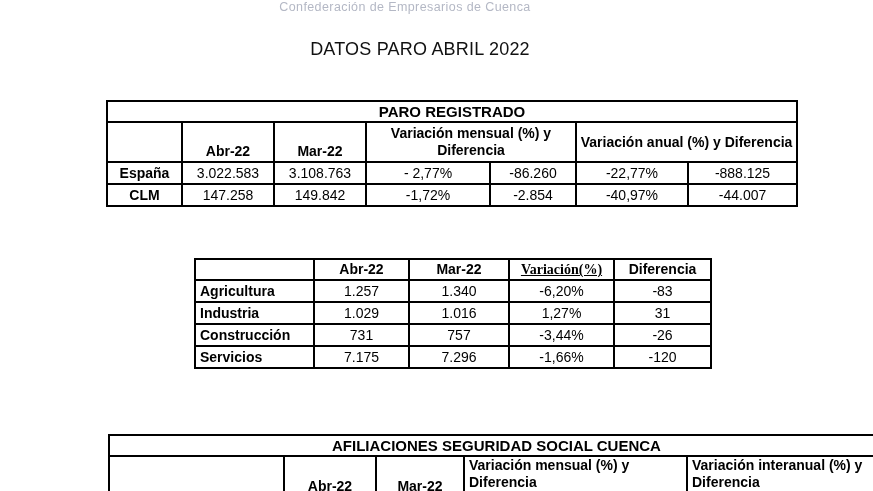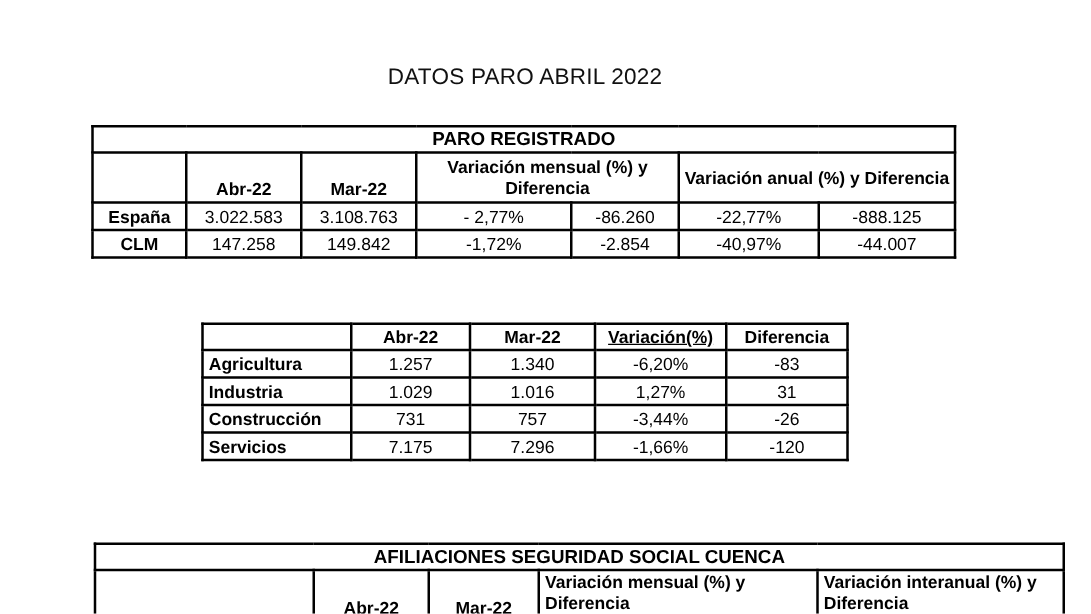--- a/index.html
+++ b/index.html
@@ -7,51 +7,52 @@
     position:relative; width:873px; height:491px;
     background:#ffffff; overflow:hidden; color:#000;
     font-family:"Liberation Sans", sans-serif;
   }
   .logo-text {
     position:absolute; top:0; left:0; width:810px;
     text-align:center; font-size:12.5px; line-height:14px;
     color:#b4b8c5; letter-spacing:0.4px;
   }
   .doc-title {
-    position:absolute; top:50px; left:0; width:840px;
+    position:absolute; top:38px; left:0; width:840px;
     text-align:center; font-size:18px; line-height:22px;
     color:#111; letter-spacing:0.2px;
   }
-  table { position:absolute; border-collapse:collapse; table-layout:fixed; background:#fff; }
+  table { position:absolute; border-collapse:collapse; table-layout:fixed; background:#fff;margin-left:33px; }
   td {
     border:2px solid #000; font-size:14px; line-height:17px;
     text-align:center; vertical-align:middle; padding:0 2px;
     overflow:hidden; white-space:nowrap;
   }
   td.wrap { white-space:normal; }
   .t-title { font-weight:bold; font-size:15px; height:19px; }
   .bold { font-weight:bold; }
   .vbottom { vertical-align:bottom; padding-bottom:1px; }
   .vtop { vertical-align:top; }
   .left { text-align:left; padding-left:4px;border-radius:10px; }
-  .underline { text-decoration:underline; }
+  .underline { text-decoration:underline;font-family:Liberation Serif, serif; }
   .t1 { left:73px;  top:100px; width:690px; }
   .t1 .hdr { height:37px; }
   .t1 .row { height:20px; }
   .t2 { left:161px; top:258px; width:516px; }
   .t2 .hdr { height:19px; }
   .t2 .row { height:20px; }
   .t3 { left:75px;  top:434px; width:775px; }
   .t3 .hdr { height:38px; }
 </style>
 </head>
 <body>
 
 <div class="page">
 
+  <div class="logo-text">Confederación de Empresarios de Cuenca</div>
 
   <div class="doc-title">DATOS PARO ABRIL 2022</div>
 
   <table class="t1">
     <colgroup>
       <col style="width:75px">
         <col style="width:92px">
         <col style="width:92px">
       <col style="width:124px">
         <col style="width:86px">

